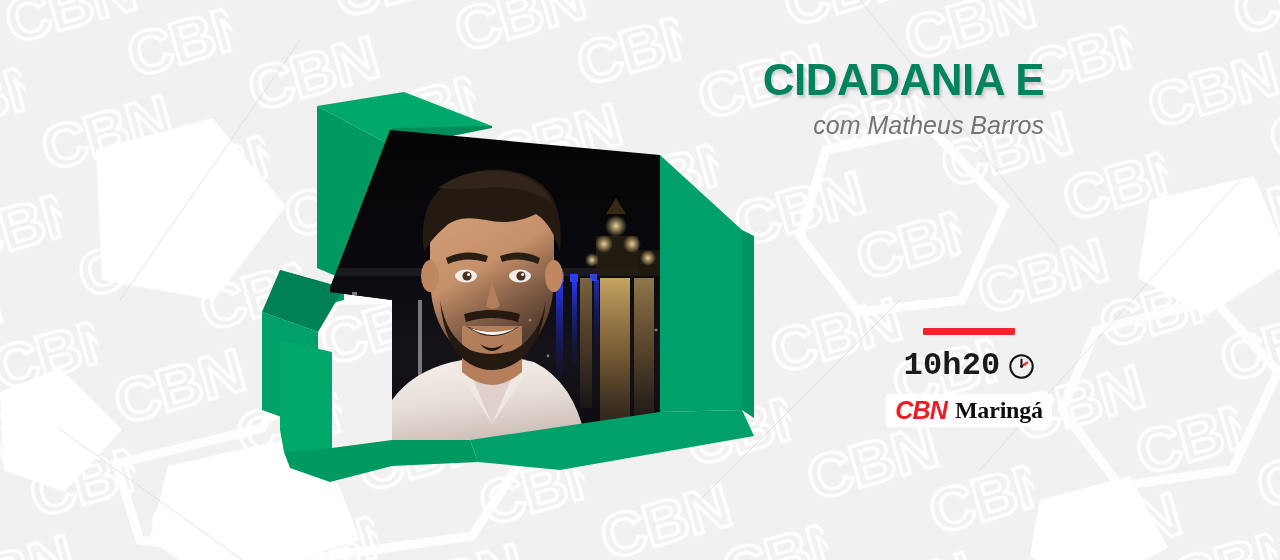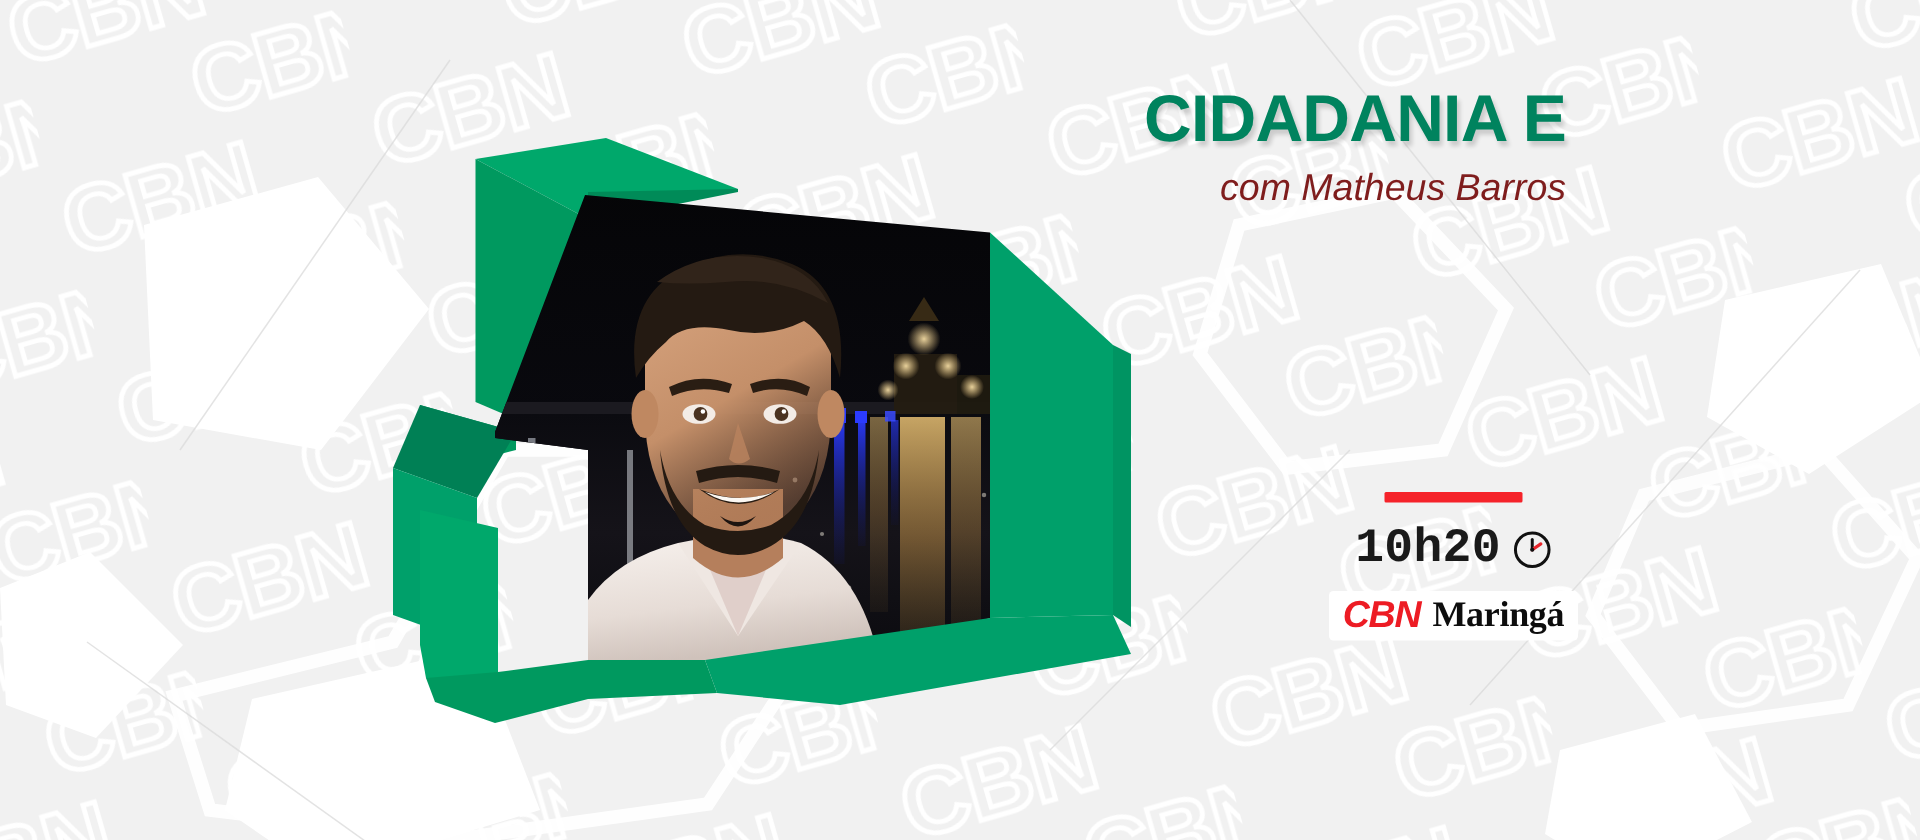--- a/index.html
+++ b/index.html
@@ -54,21 +54,21 @@
   }
   .title-line.l2 { font-size: 47px; line-height: 54px; }
   .subtitle {
     display: block;
     margin-top: 6px;
     font-family: "Liberation Sans", sans-serif;
     font-style: italic;
     font-weight: 400;
     font-size: 25px;
     line-height: 30px;
-    color: #7f1d1d;
+    color: #737373;
     white-space: nowrap;
   }
 
   
   .artwork {
     position: absolute;
     left: 0; top: 0;
     width: 1280px; height: 560px;
     z-index: 20;
   }

